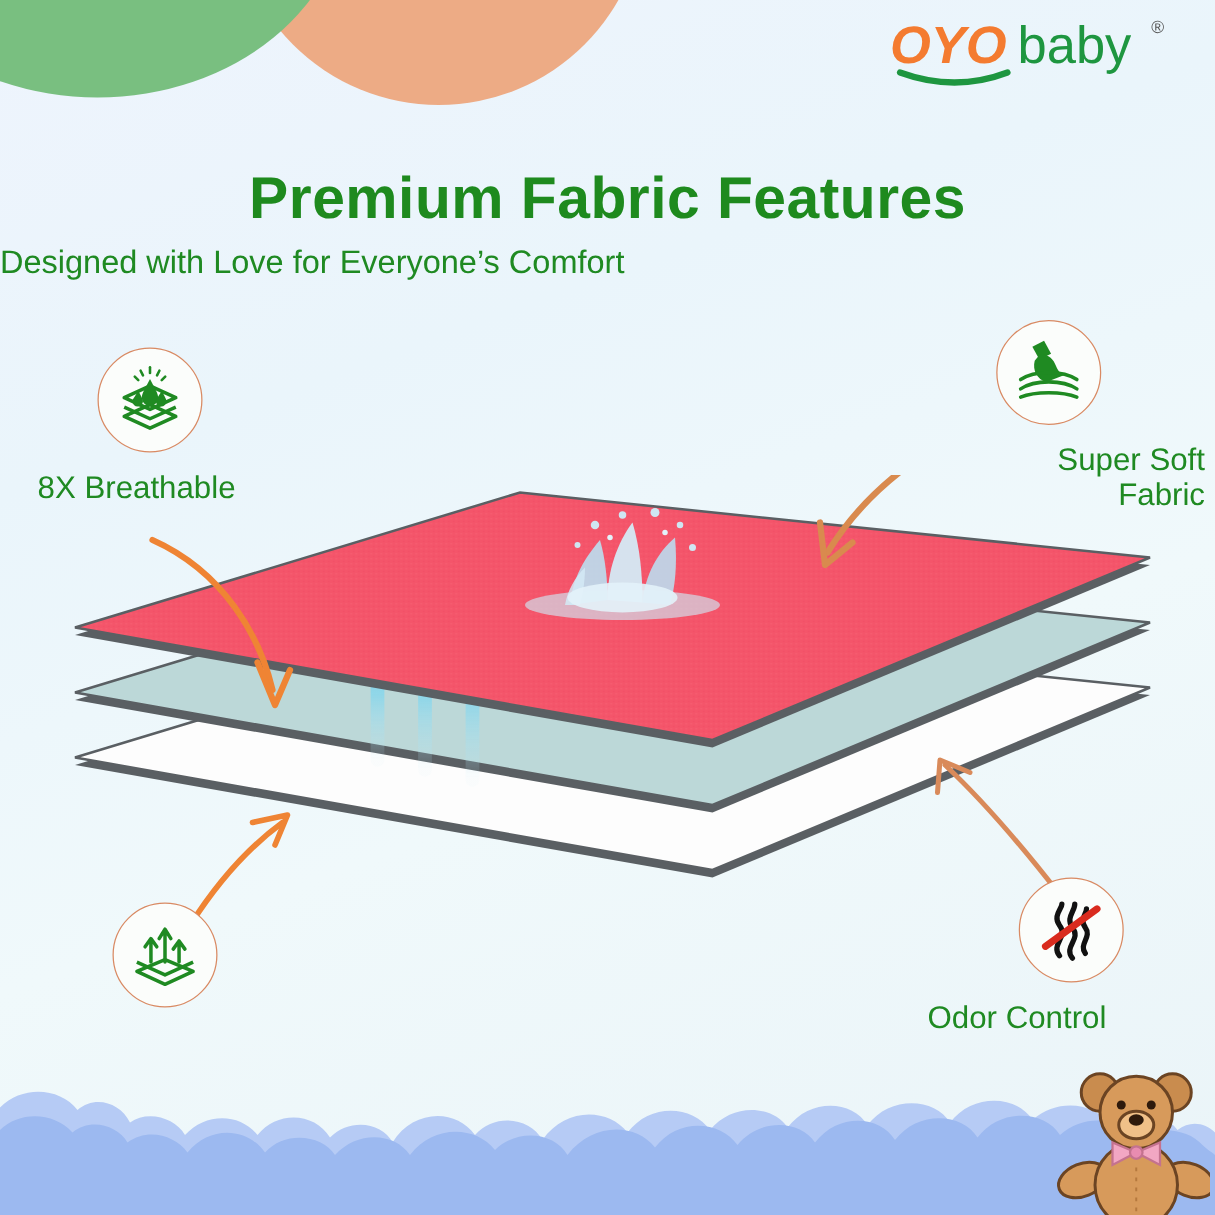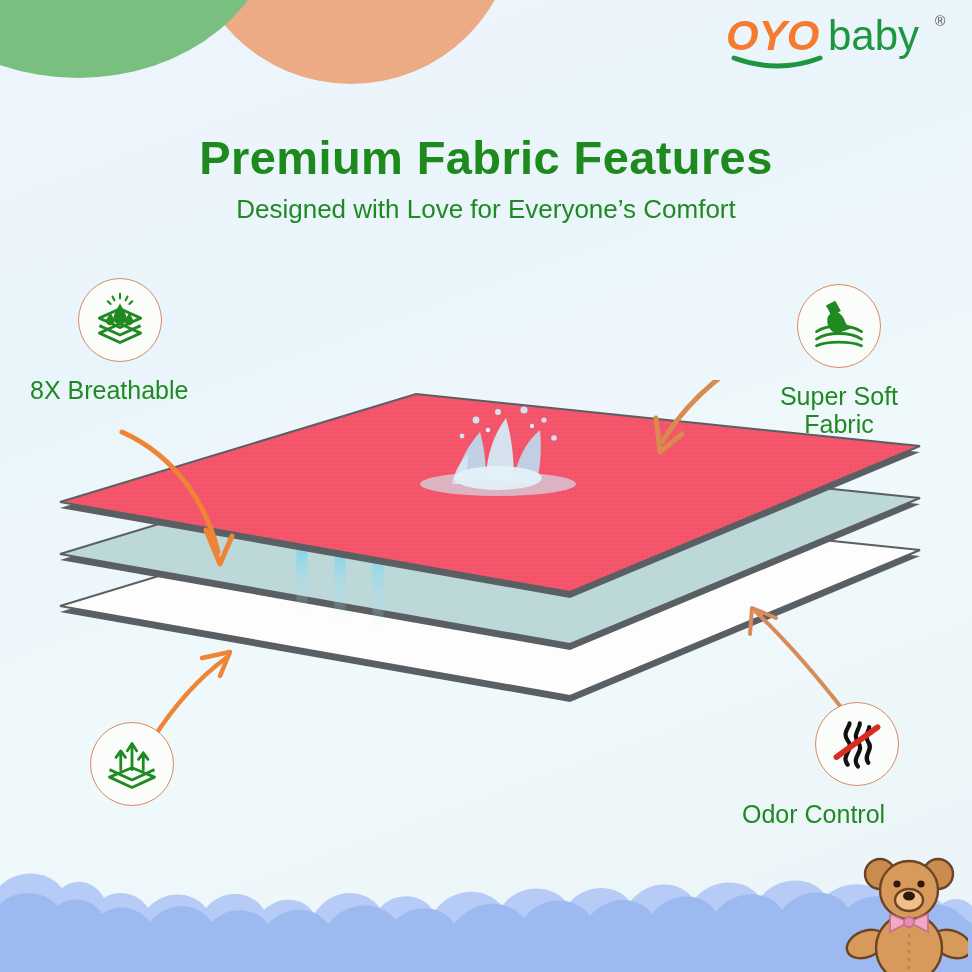--- a/index.html
+++ b/index.html
@@ -46,21 +46,21 @@
     position: absolute;
     left: 0;
     bottom: 0;
     width: 972px;
     height: 130px;
   }
 
   
   #logo {
     position: absolute;
-    right: 2px;
+    right: 16px;
     top: 4px;
     width: 250px;
     height: 72px;
   }
 
   
   #title {
     position: absolute;
     left: 0;
     top: 130px;
@@ -69,21 +69,20 @@
     font-size: 47px;
     font-weight: bold;
     color: #1e8a1e;
     letter-spacing: 0.4px;
   }
   #subtitle {
     position: absolute;
     left: 0;
     top: 194px;
     width: 972px;
-    text-align: center;
     font-size: 26px;
     color: #1f8a22;
   }
 
   
   #layers {
     position: absolute;
     left: 30px;
     top: 380px;
     width: 910px;
@@ -110,21 +109,21 @@
     color: #1f8a22;
     line-height: 1.13;
     white-space: pre-line;
     margin-top: 14px;
   }
 
   #feature-absorption        { left: 30px;  top: 278px; width: 260px; }
   #feature-absorption .badge { margin-left: 48px; }
   #feature-absorption .feature-label { text-align: left; }
 
-  #feature-supersoft         { left: 714px; top: 284px; width: 250px; text-align: center; }
+  #feature-supersoft         { left: 714px; top: 256px; width: 250px; text-align: right; }
   #feature-supersoft .badge  { margin: 0 auto; }
 
   #feature-breathable        { left: 42px;  top: 722px; width: 250px; }
   #feature-breathable .badge { margin-left: 48px; }
 
   #feature-odor              { left: 742px; top: 702px; width: 230px; text-align: left; }
   #feature-odor .badge       { margin: 0 auto; }
 
   
   #teddy {

